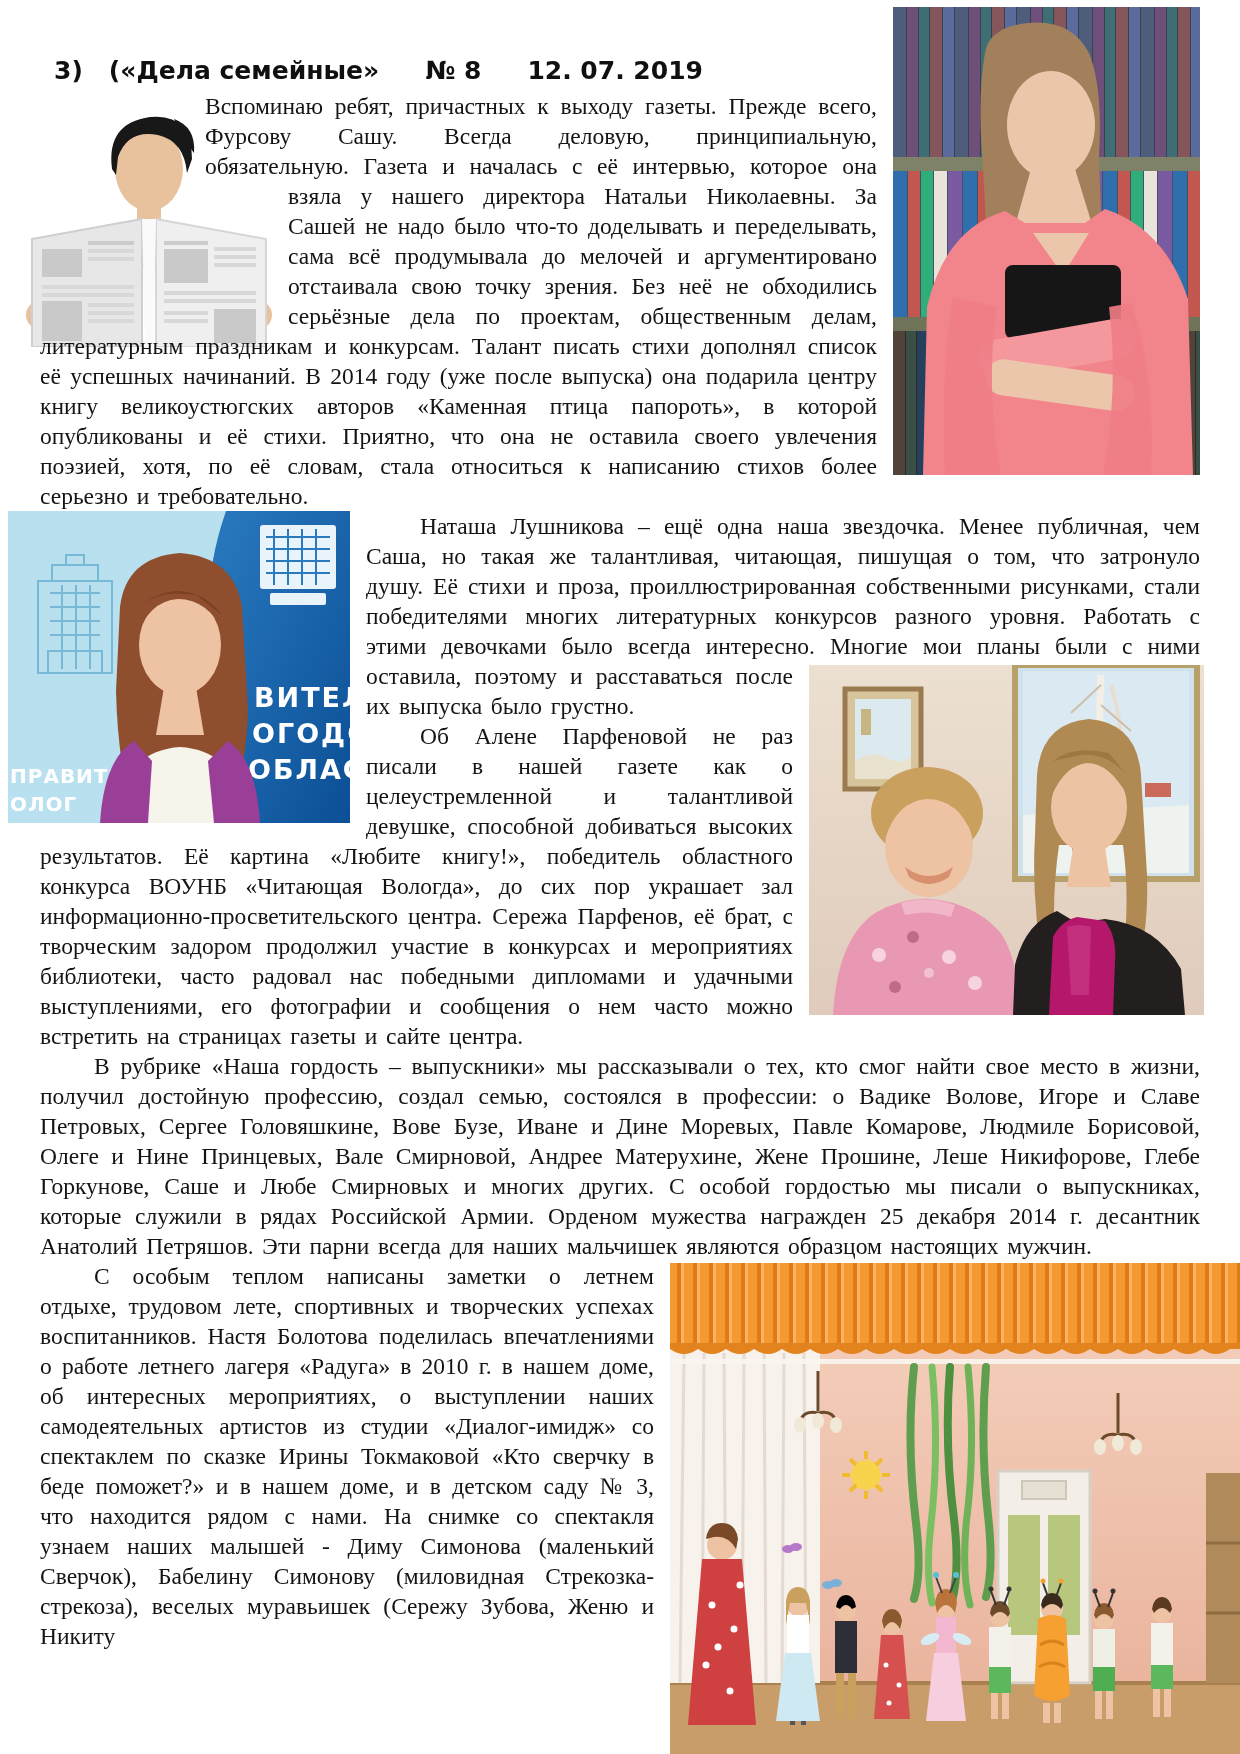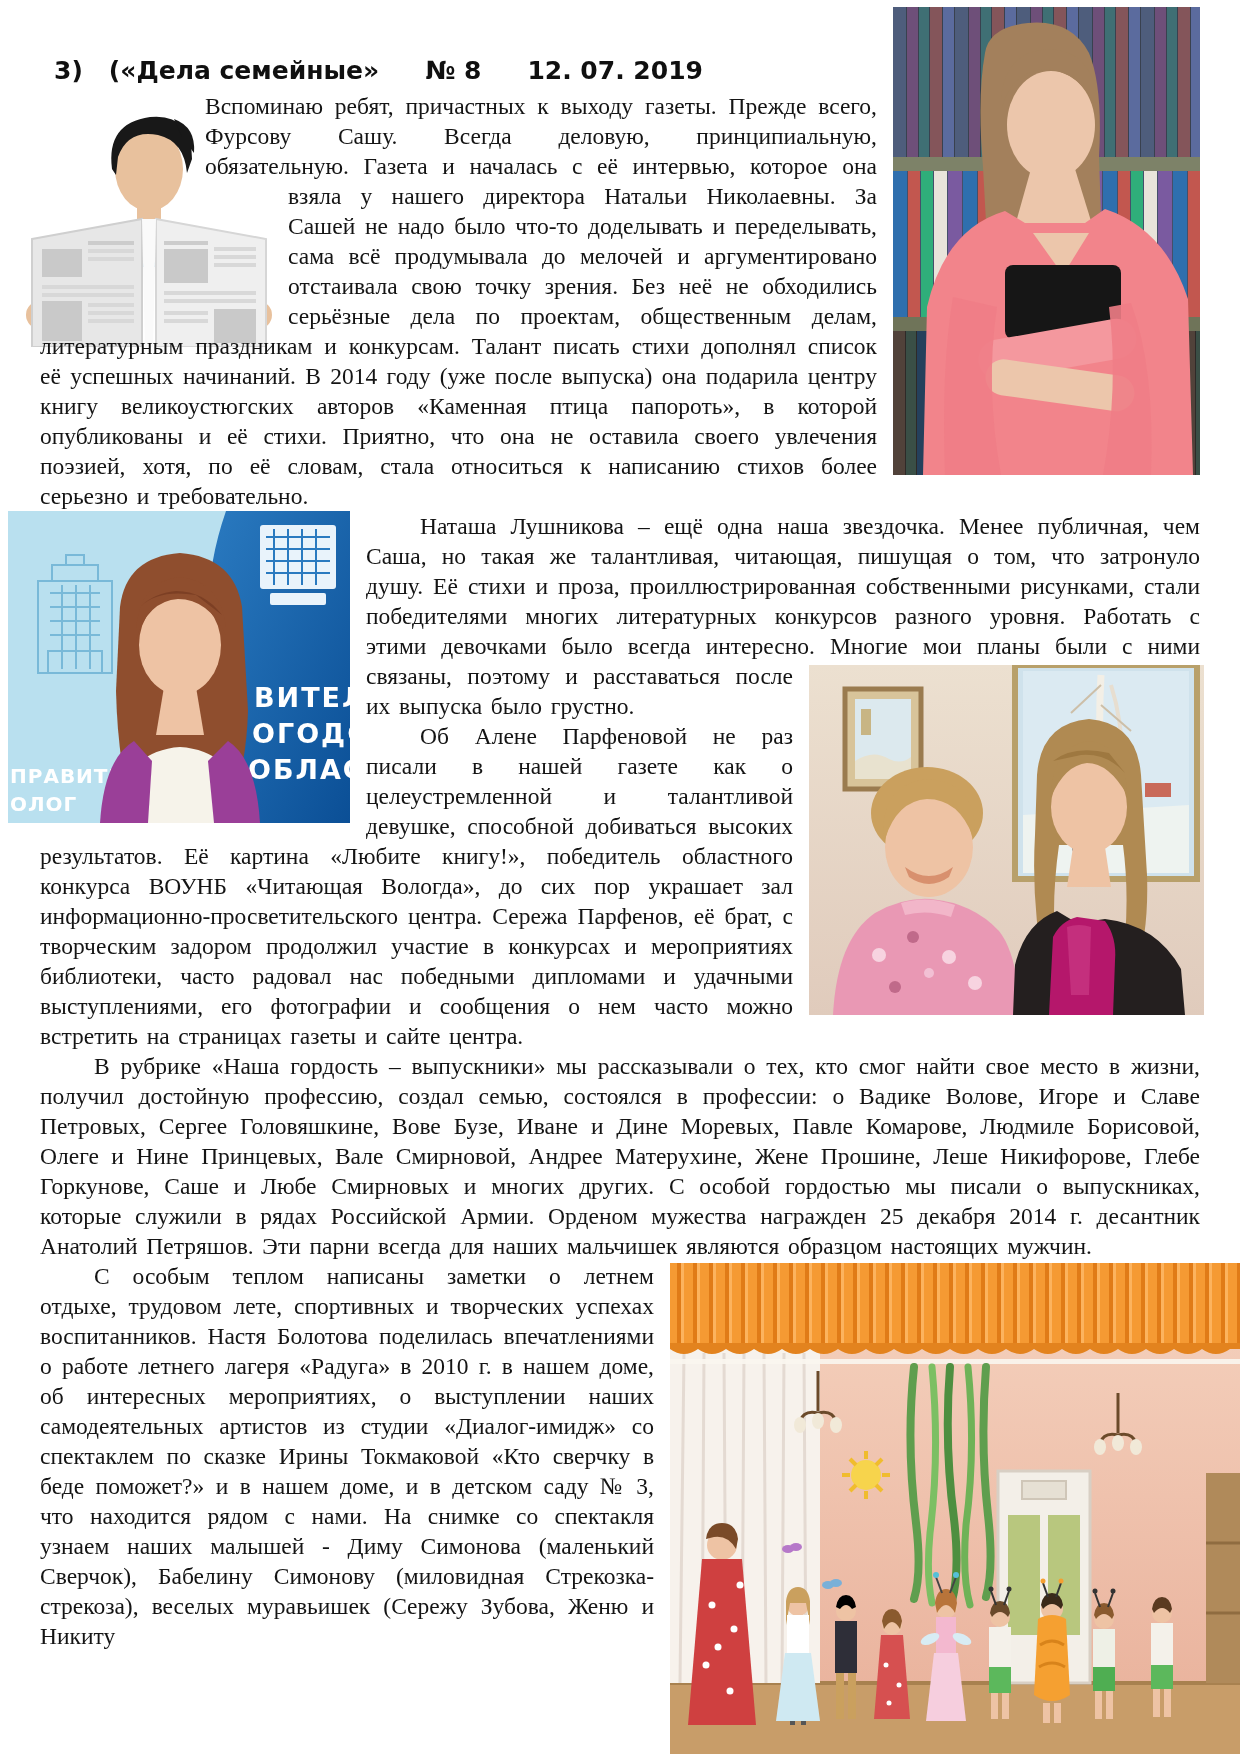--- a/index.html
+++ b/index.html
@@ -277,21 +277,21 @@
           <path d="M228,110 Q232,58 280,54 Q328,58 332,110 L338,210 Q340,268 326,310 L312,310 Q322,240 314,180 L250,180 Q240,250 250,310 L236,310 Q222,240 226,170 Z" fill="#b08a52"></path>
           <ellipse cx="280" cy="142" rx="38" ry="46" fill="#eec3a4"></ellipse>
           <path d="M242,126 Q246,80 280,76 Q314,80 318,124 L318,130 Q300,98 278,98 Q256,100 242,132 Z" fill="#b08a52"></path>
           <path d="M244,96 Q264,80 300,88 L316,108 Q298,88 272,90 Z" fill="#9e7840"></path>
           <polygon points="264,182 296,182 302,222 258,222" fill="#eec3a4"></polygon>
           <path d="M204,350 L206,300 Q216,258 248,246 L268,258 L296,254 Q348,260 372,304 L376,350 Z" fill="#241f1f"></path>
           <path d="M240,350 L244,272 Q252,256 268,252 L296,256 Q308,272 306,296 L304,350 Z" fill="#b5176b"></path>
           <path d="M258,262 Q270,258 282,262 L280,330 L262,330 Z" fill="#cb3a84" opacity="0.7"></path>
         </g>
       </svg>
-    </span><span>связаны, поэтому и расставаться после их выпуска было грустно.</span>
+    </span><span>оставила, поэтому и расставаться после их выпуска было грустно.</span>
   </p>
 
   <p class="body-text indent"><span>Об Алене Парфеновой не раз писали в нашей газете как о целеустремленной и талантливой девушке, способной добиваться высоких результатов. Её картина «Любите книгу!», победитель областного конкурса ВОУНБ «Читающая Вологда», до сих пор украшает зал информационно-просветительского центра. Сережа Парфенов, её брат, с творческим задором продолжил участие в конкурсах и мероприятиях библиотеки, часто радовал нас победными дипломами и удачными выступлениями, его фотографии и сообщения о нем часто можно встретить на страницах газеты и сайте центра.</span></p>
 
   <p class="body-text indent"><span>В рубрике «Наша гордость – выпускники» мы рассказывали о тех, кто смог найти свое место в жизни, получил достойную профессию, создал семью, состоялся в профессии: о Вадике Волове, Игоре и Славе Петровых, Сергее Головяшкине, Вове Бузе, Иване и Дине Моревых, Павле Комарове, Людмиле Борисовой, Олеге и Нине Принцевых, Вале Смирновой, Андрее Матерухине, Жене Прошине, Леше Никифорове, Глебе Горкунове, Саше и Любе Смирновых и многих других. С особой гордостью мы писали о выпускниках, которые служили в рядах Российской Армии. Орденом мужества награжден 25 декабря 2014 г. десантник Анатолий Петряшов. Эти парни всегда для наших мальчишек являются образцом настоящих мужчин.</span></p>
 
   <p class="body-text indent">
     <span class="float-img photo-children">
       <svg viewBox="0 0 570 495" preserveAspectRatio="none">
         <defs>

